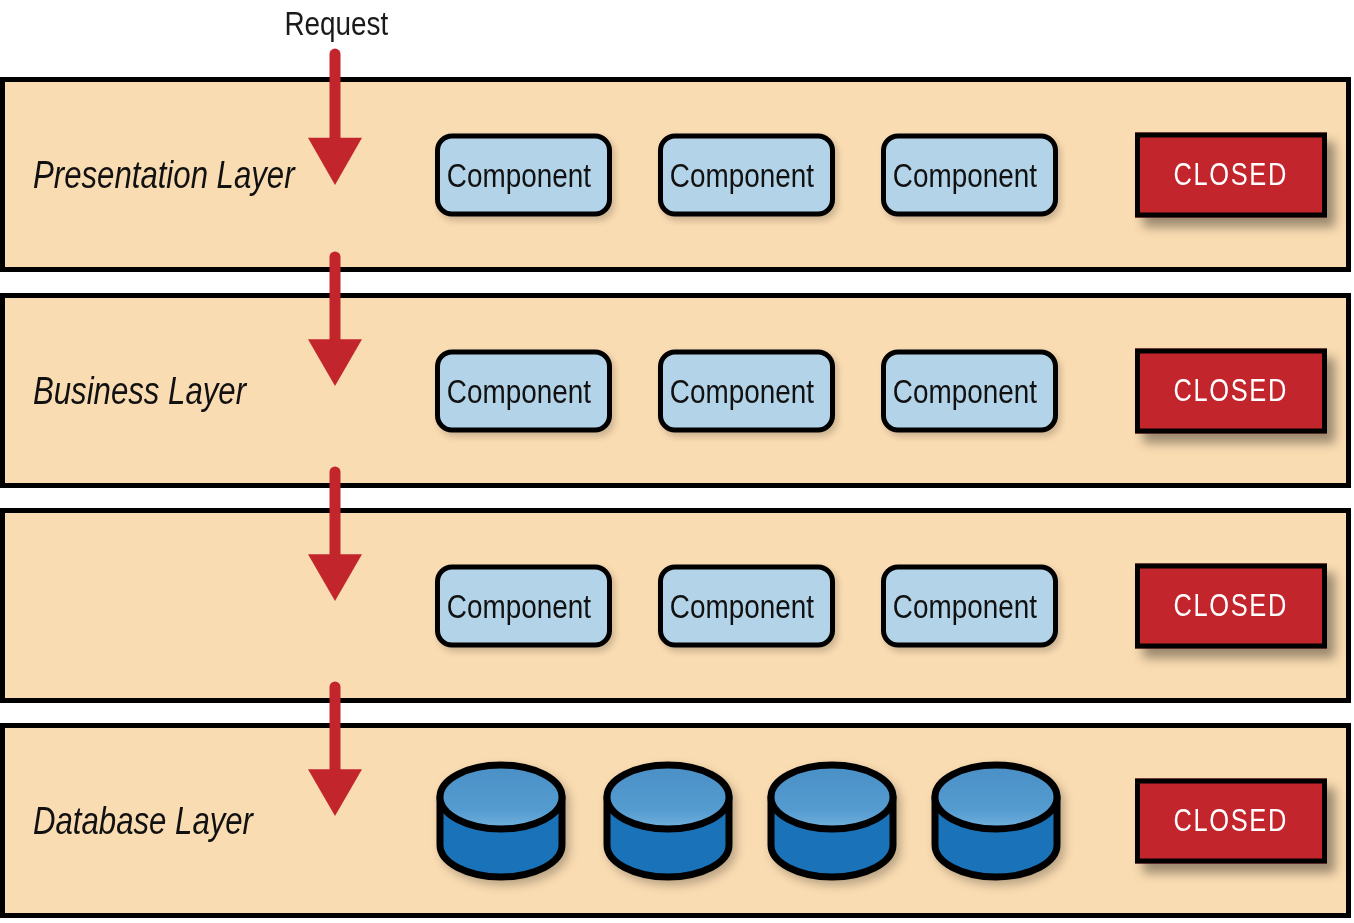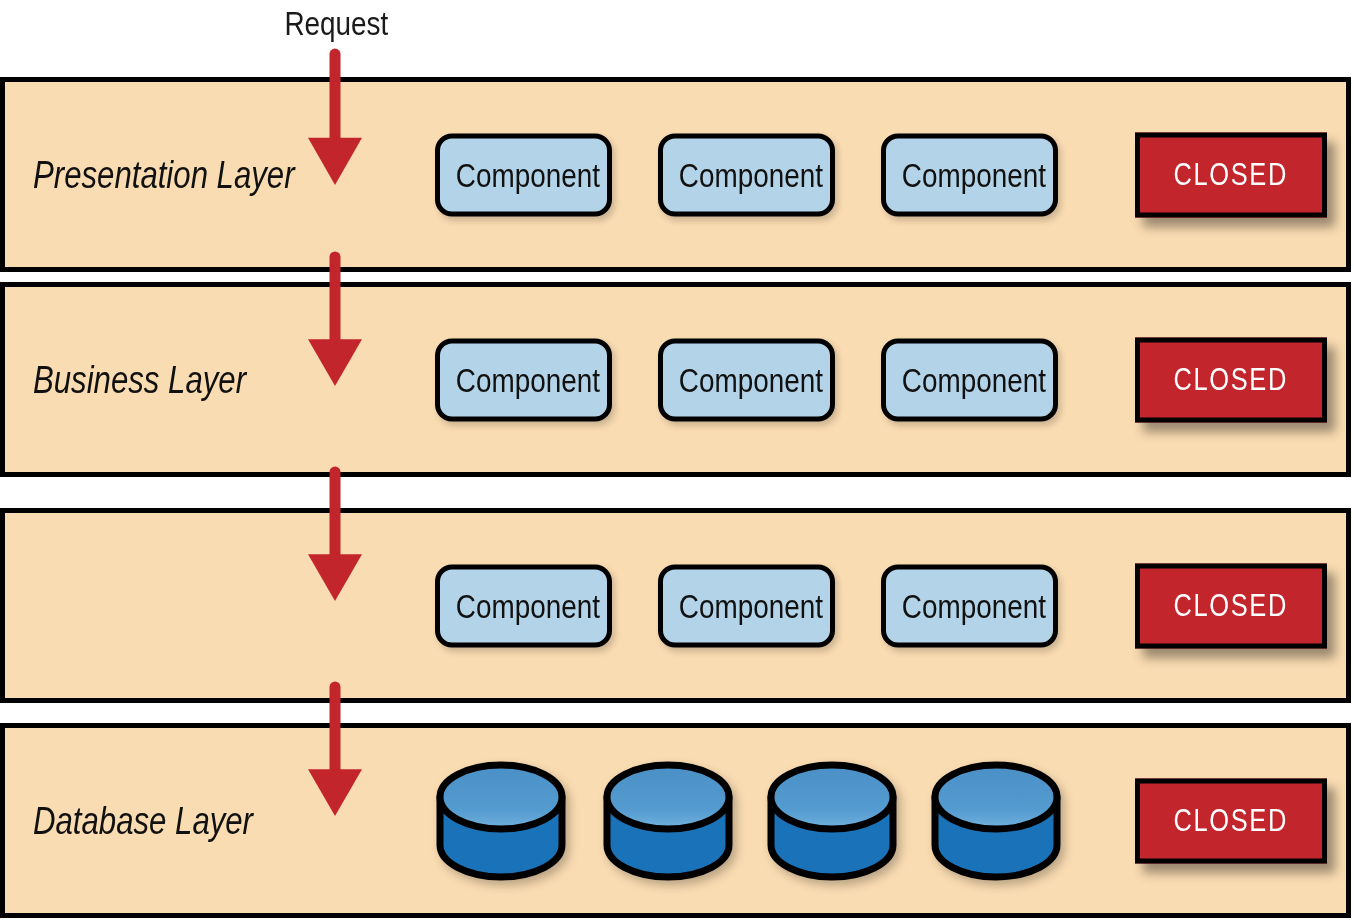--- a/index.html
+++ b/index.html
@@ -52,21 +52,21 @@
     font-size:38px;color:#111;font-style:italic;
   }
   .layer-label .cond{transform-origin:left center;}
   .component{
     position:absolute;
     top:50%;transform:translateY(-50%);
     width:177px;height:83px;
     background:var(--component-bg);
     border:5px solid var(--border);
     border-radius:17px;
-    display:flex;align-items:center;justify-content:flex-start;
+    display:flex;align-items:center;justify-content:flex-end;
     font-size:34px;color:#111;
     box-shadow:3px 4px 6px rgba(0,0,0,0.18);
   }
   .badge{
     position:absolute;
     left:1130px;top:50%;transform:translateY(-50%);
     width:192px;height:85px;
     background:var(--badge-bg);
     border:5px solid var(--border);
     display:flex;align-items:center;justify-content:center;
@@ -128,21 +128,21 @@
       <span class="cond">Component</span>
     </div>
     <div class="component" style="left:876px">
       <span class="cond">Component</span>
     </div>
     <div class="badge">
       <span class="cond">CLOSED</span>
     </div>
   </section>
 
-  <section class="band" style="top:282px">
+  <section class="band" style="top:293px">
     <div class="layer-label">
       <span class="cond">Business Layer</span>
     </div>
     <div class="component" style="left:430px">
       <span class="cond">Component</span>
     </div>
     <div class="component" style="left:653px">
       <span class="cond">Component</span>
     </div>
     <div class="component" style="left:876px">

